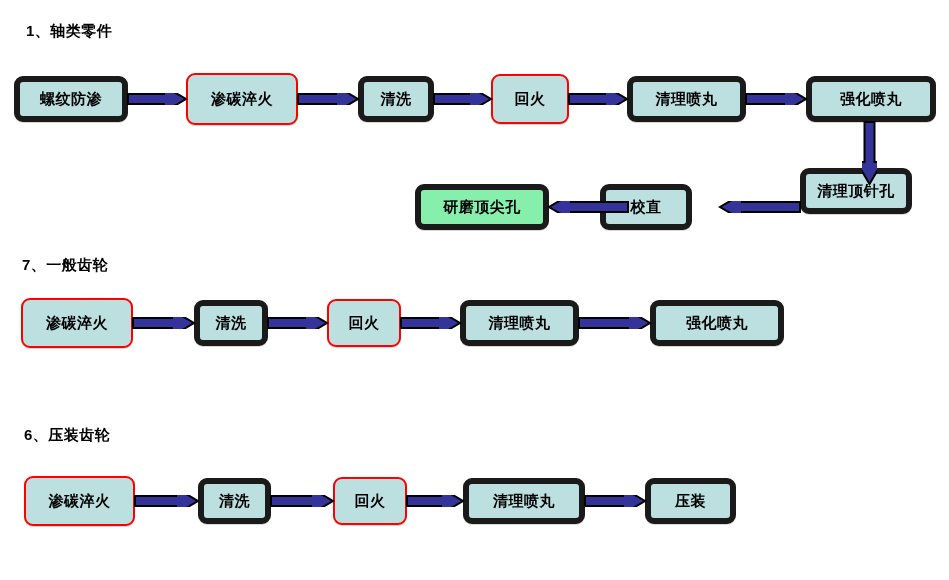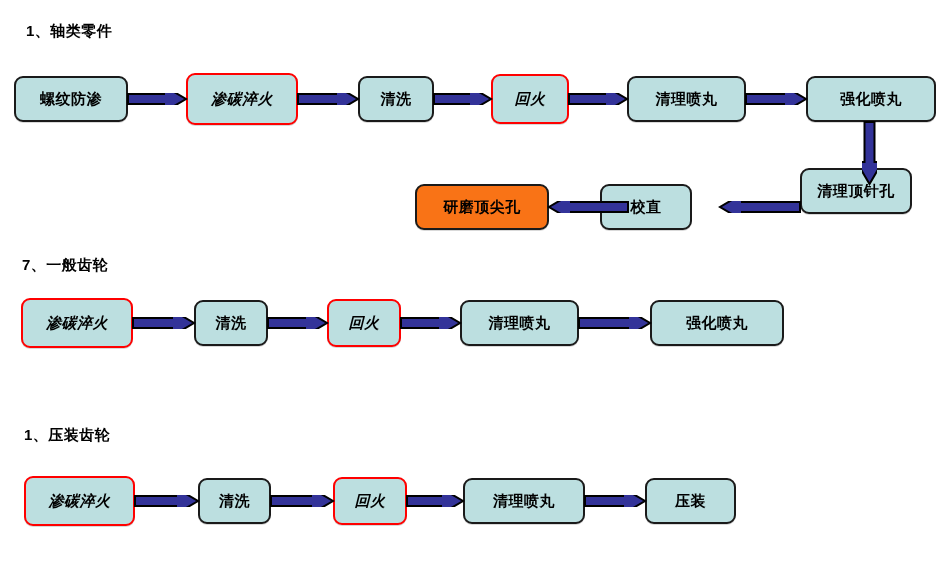--- a/index.html
+++ b/index.html
@@ -22,58 +22,57 @@
     font-size: 15px;
     font-weight: bold;
     color: #000000;
     letter-spacing: 0.5px;
     white-space: nowrap;
   }
   .node {
     position: absolute;
     box-sizing: border-box;
     background: #bcdfe0;
-    border: 2px solid #a16207;
+    border: 6px solid #a16207;
     border-radius: 9px;
     display: flex;
     align-items: center;
     justify-content: center;
     font-size: 15px;
     font-weight: bold;
     color: #000000;
     letter-spacing: 0.5px;
     white-space: nowrap;
     box-shadow: 0 1px 0 rgba(0,0,0,0.15);
   }
   .node.highlight {
     border-color: #ff0000;
     border-width: 2px;
-    font-style: italic;
   }
   .arrow {
     position: absolute;
   }
   .arrow svg { display: block; }
 </style>
 </head>
 <body>
 
 <div id="canvas">
     <div class="section-title" style="left: 26px; top: 22px; color: rgb(0, 0, 0);">1、轴类零件</div>
     <div class="section-title" style="left: 22px; top: 256px; color: rgb(0, 0, 0);">7、一般齿轮</div>
-    <div class="section-title" style="left: 24px; top: 426px; color: rgb(0, 0, 0);">1、压装齿轮</div>
+    <div class="section-title" style="left: 24px; top: 426px; color: rgb(0, 0, 0);">6、压装齿轮</div>
     <div class="node" style="left: 14px; top: 76px; width: 114px; height: 46px; background: rgb(188, 223, 224); border-color: rgb(26, 26, 26); color: rgb(0, 0, 0);">螺纹防渗</div>
     <div class="node highlight" style="left: 186px; top: 73px; width: 112px; height: 52px; background: rgb(188, 223, 224); border-color: rgb(255, 0, 0); color: rgb(0, 0, 0);">渗碳淬火</div>
     <div class="node" style="left: 358px; top: 76px; width: 76px; height: 46px; background: rgb(188, 223, 224); border-color: rgb(26, 26, 26); color: rgb(0, 0, 0);">清洗</div>
     <div class="node highlight" style="left: 491px; top: 74px; width: 78px; height: 50px; background: rgb(188, 223, 224); border-color: rgb(255, 0, 0); color: rgb(0, 0, 0);">回火</div>
     <div class="node" style="left: 627px; top: 76px; width: 119px; height: 46px; background: rgb(188, 223, 224); border-color: rgb(26, 26, 26); color: rgb(0, 0, 0);">清理喷丸</div>
     <div class="node" style="left: 806px; top: 76px; width: 130px; height: 46px; background: rgb(188, 223, 224); border-color: rgb(26, 26, 26); color: rgb(0, 0, 0);">强化喷丸</div>
     <div class="node" style="left: 800px; top: 168px; width: 112px; height: 46px; background: rgb(188, 223, 224); border-color: rgb(26, 26, 26); color: rgb(0, 0, 0);">清理顶针孔</div>
     <div class="node" style="left: 600px; top: 184px; width: 92px; height: 46px; background: rgb(188, 223, 224); border-color: rgb(26, 26, 26); color: rgb(0, 0, 0);">校直</div>
-    <div class="node" style="left: 415px; top: 184px; width: 134px; height: 46px; background: #f97316; border-color: rgb(26, 26, 26); color: rgb(0, 0, 0);">研磨顶尖孔</div>
+    <div class="node" style="left: 415px; top: 184px; width: 134px; height: 46px; background: #86efac; border-color: rgb(26, 26, 26); color: rgb(0, 0, 0);">研磨顶尖孔</div>
     <div class="node highlight" style="left: 21px; top: 298px; width: 112px; height: 50px; background: rgb(188, 223, 224); border-color: rgb(255, 0, 0); color: rgb(0, 0, 0);">渗碳淬火</div>
     <div class="node" style="left: 194px; top: 300px; width: 74px; height: 46px; background: rgb(188, 223, 224); border-color: rgb(26, 26, 26); color: rgb(0, 0, 0);">清洗</div>
     <div class="node highlight" style="left: 327px; top: 299px; width: 74px; height: 48px; background: rgb(188, 223, 224); border-color: rgb(255, 0, 0); color: rgb(0, 0, 0);">回火</div>
     <div class="node" style="left: 460px; top: 300px; width: 119px; height: 46px; background: rgb(188, 223, 224); border-color: rgb(26, 26, 26); color: rgb(0, 0, 0);">清理喷丸</div>
     <div class="node" style="left: 650px; top: 300px; width: 134px; height: 46px; background: rgb(188, 223, 224); border-color: rgb(26, 26, 26); color: rgb(0, 0, 0);">强化喷丸</div>
     <div class="node highlight" style="left: 24px; top: 476px; width: 111px; height: 50px; background: rgb(188, 223, 224); border-color: rgb(255, 0, 0); color: rgb(0, 0, 0);">渗碳淬火</div>
     <div class="node" style="left: 198px; top: 478px; width: 73px; height: 46px; background: rgb(188, 223, 224); border-color: rgb(26, 26, 26); color: rgb(0, 0, 0);">清洗</div>
     <div class="node highlight" style="left: 333px; top: 477px; width: 74px; height: 48px; background: rgb(188, 223, 224); border-color: rgb(255, 0, 0); color: rgb(0, 0, 0);">回火</div>
     <div class="node" style="left: 463px; top: 478px; width: 122px; height: 46px; background: rgb(188, 223, 224); border-color: rgb(26, 26, 26); color: rgb(0, 0, 0);">清理喷丸</div>
     <div class="node" style="left: 645px; top: 478px; width: 91px; height: 46px; background: rgb(188, 223, 224); border-color: rgb(26, 26, 26); color: rgb(0, 0, 0); text-align: right;">压装</div>

